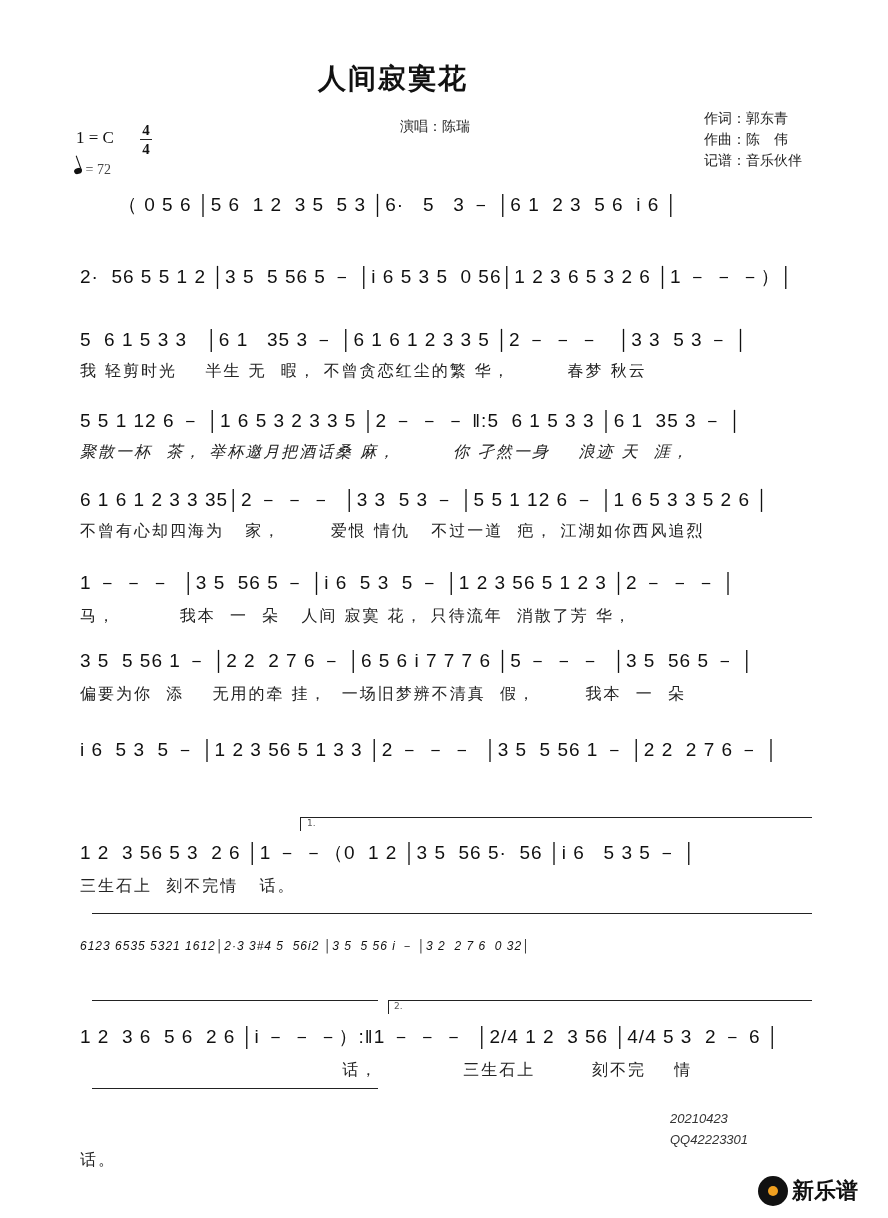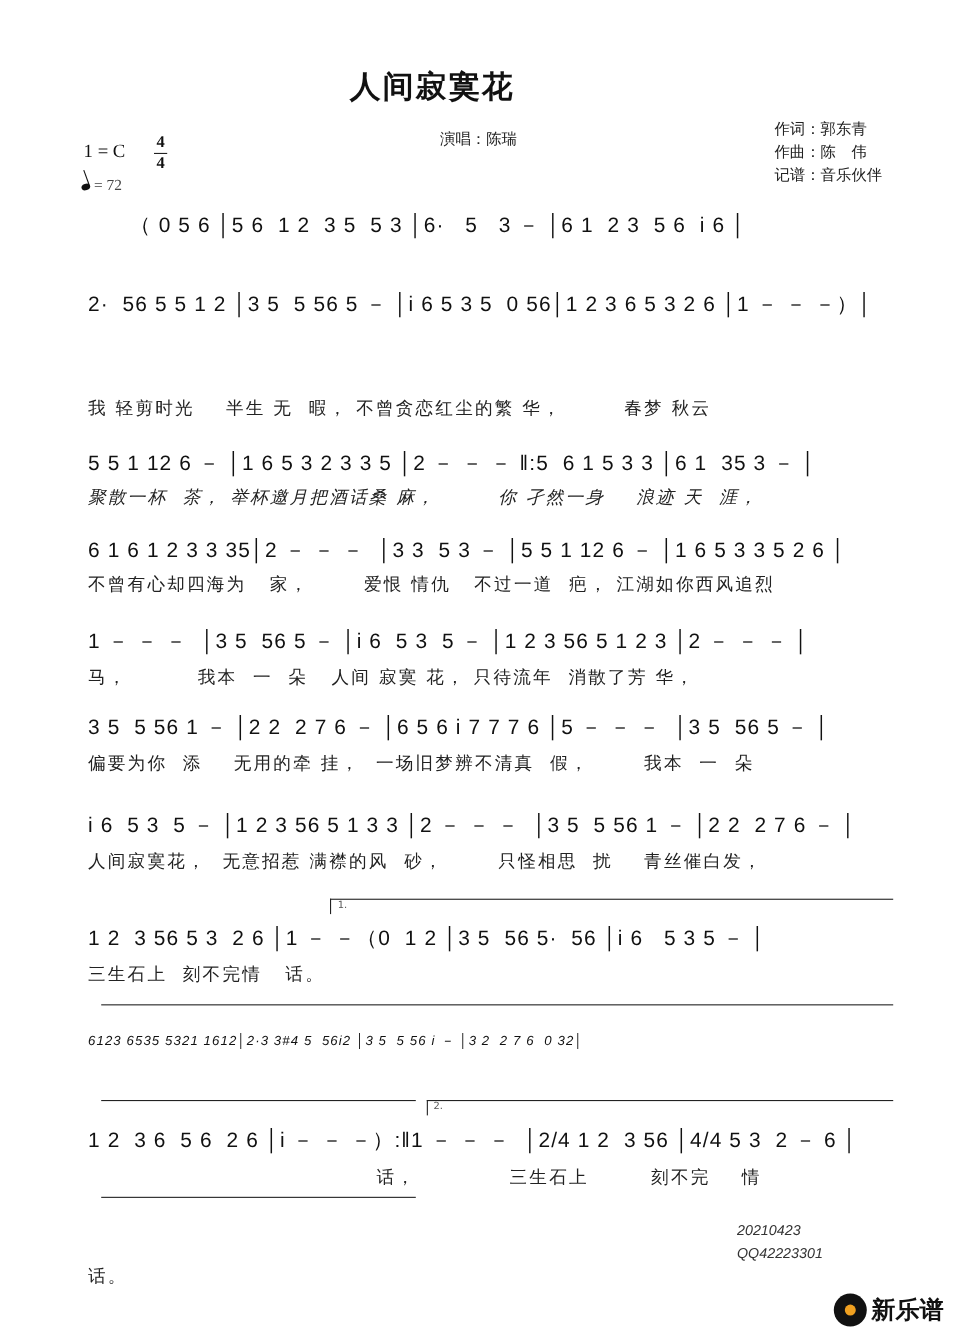--- a/index.html
+++ b/index.html
@@ -46,41 +46,41 @@
   <span>= 72</span>
 </div>
 
 <div class="abs row" style="top:192px;left:118px;">
   <div class="notes">（ 0 5 6 │5 6  1 2  3 5  5 3 │6·   5   3 － │6 1  2 3  5 6  i 6 │</div>
 </div>
 <div class="abs row" style="top:264px;">
   <div class="notes">2·  56 5 5 1 2 │3 5  5 56 5 － │i 6 5 3 5  0 56│1 2 3 6 5 3 2 6 │1 － － －）│</div>
 </div>
 <div class="abs row" style="top:327px;">
+  <div class="notes">5  6 1 5 3 3   │6 1   35 3 － │6 1 6 1 2 3 3 5 │2 － － －   │3 3  5 3 － │</div>
   <div class="lyrics" style="top:34px;">我 轻剪时光    半生 无  暇， 不曾贪恋红尘的繁 华，        春梦 秋云</div>
 </div>
 <div class="abs row" style="top:408px;">
   <div class="notes">5 5 1 12 6 － │1 6 5 3 2 3 3 5 │2 － － － ‖:5  6 1 5 3 3 │6 1  35 3 － │</div>
   <div class="lyrics" style="top:34px;font-style:italic;">聚散一杯  茶， 举杯邀月把酒话桑 麻，        你 孑然一身    浪迹 天  涯，</div>
 </div>
 <div class="abs row" style="top:487px;">
   <div class="notes">6 1 6 1 2 3 3 35│2 － － －  │3 3  5 3 － │5 5 1 12 6 － │1 6 5 3 3 5 2 6 │</div>
   <div class="lyrics" style="top:34px;">不曾有心却四海为   家，       爱恨 情仇   不过一道  疤， 江湖如你西风追烈</div>
 </div>
 <div class="abs row" style="top:570px;">
   <div class="notes">1 － － －  │3 5  56 5 － │i 6  5 3  5 － │1 2 3 56 5 1 2 3 │2 － － － │</div>
   <div class="lyrics" style="top:36px;">马，         我本  一  朵   人间 寂寞 花， 只待流年  消散了芳 华，</div>
 </div>
 <div class="abs row" style="top:648px;">
   <div class="notes">3 5  5 56 1 － │2 2  2 7 6 － │6 5 6 i 7 7 7 6 │5 － － －  │3 5  56 5 － │</div>
   <div class="lyrics" style="top:36px;">偏要为你  添    无用的牵 挂，  一场旧梦辨不清真  假，       我本  一  朵</div>
 </div>
 <div class="abs row" style="top:737px;">
   <div class="notes">i 6  5 3  5 － │1 2 3 56 5 1 3 3 │2 － － －  │3 5  5 56 1 － │2 2  2 7 6 － │</div>
-  <div class="lyrics" style="top:36px;">人间寂寞花，  无意招惹 满襟的风  砂，       只怪相思  扰    青丝催白发，</div>
 </div>
 
 <div class="hline" style="left:300px;top:817px;width:512px;"></div>
 <div class="bar" style="left:300px;top:817px;height:14px;"></div>
 <div class="abs" style="left:307px;top:818px;font-size:9px;color:#555;">1.</div>
 
 <div class="abs row" style="top:840px;">
   <div class="notes">1 2  3 56 5 3  2 6 │1 － －（0  1 2 │3 5  56 5·  56 │i 6   5 3 5 － │</div>
   <div class="lyrics" style="top:36px;">三生石上  刻不完情   话。</div>
 </div>

